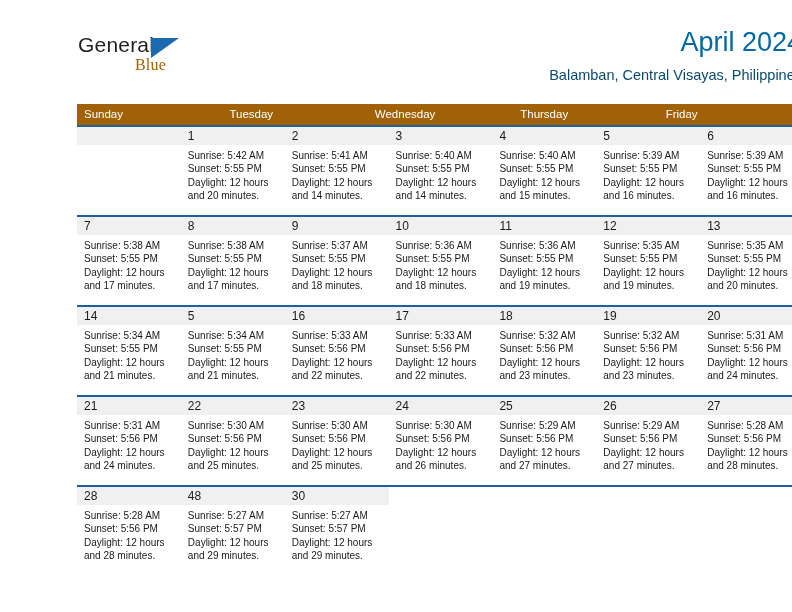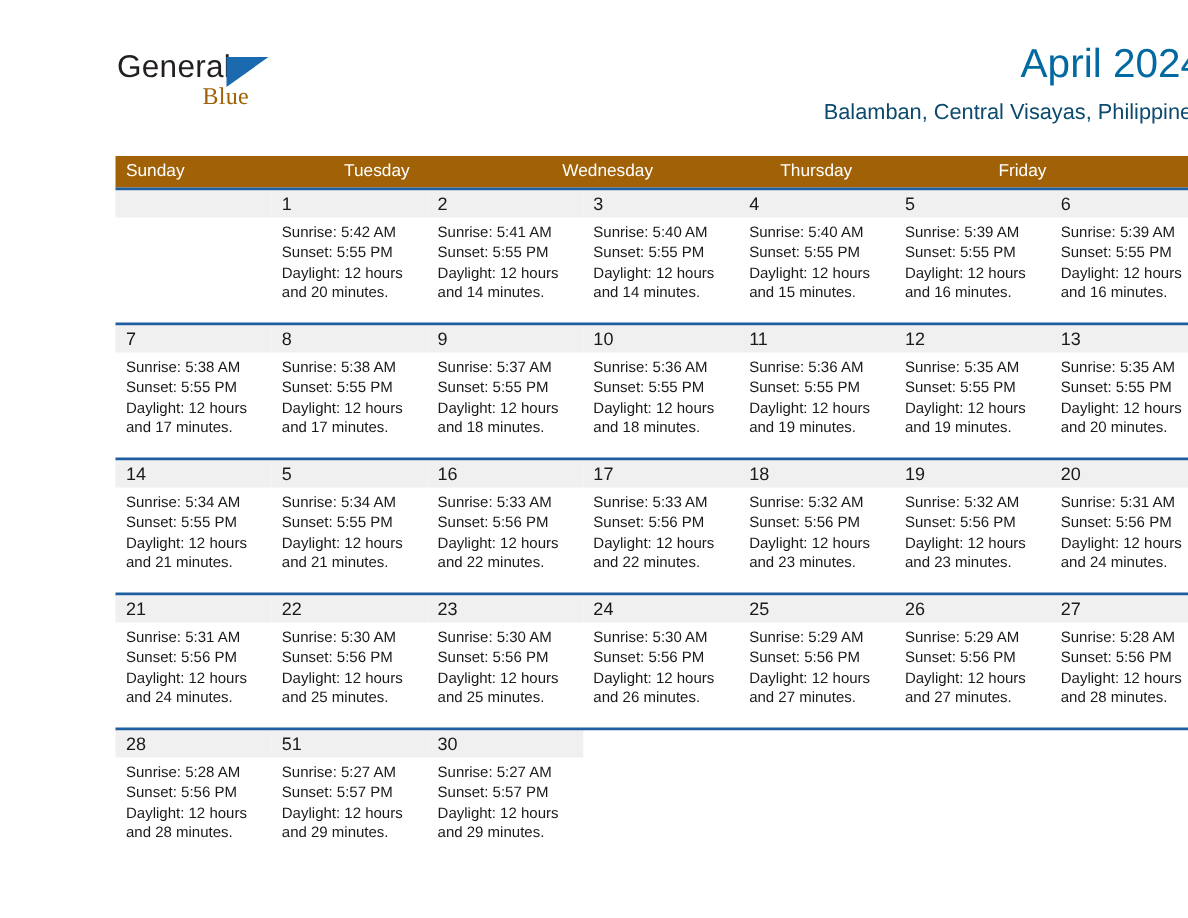--- a/index.html
+++ b/index.html
@@ -398,21 +398,21 @@
               <div>Sunset: 5:56 PM</div>
               <div>Daylight: 12 hours</div>
               <div>and 28 minutes.</div>
             </div>
           </div>
         </div>
         <div class="week">
           <div class="week-sep"></div>
           <div class="daynum-row">
             <div class="daynum-cell">28</div>
-            <div class="daynum-cell">51</div>
+            <div class="daynum-cell">48</div>
             <div class="daynum-cell">30</div>
             <div class="daynum-cell blank-tail"></div>
             <div class="daynum-cell blank-tail"></div>
             <div class="daynum-cell blank-tail"></div>
             <div class="daynum-cell blank-tail"></div>
           </div>
           <div class="info-row">
             <div class="info-cell">
               <div>Sunrise: 5:28 AM</div>
               <div>Sunset: 5:56 PM</div>

